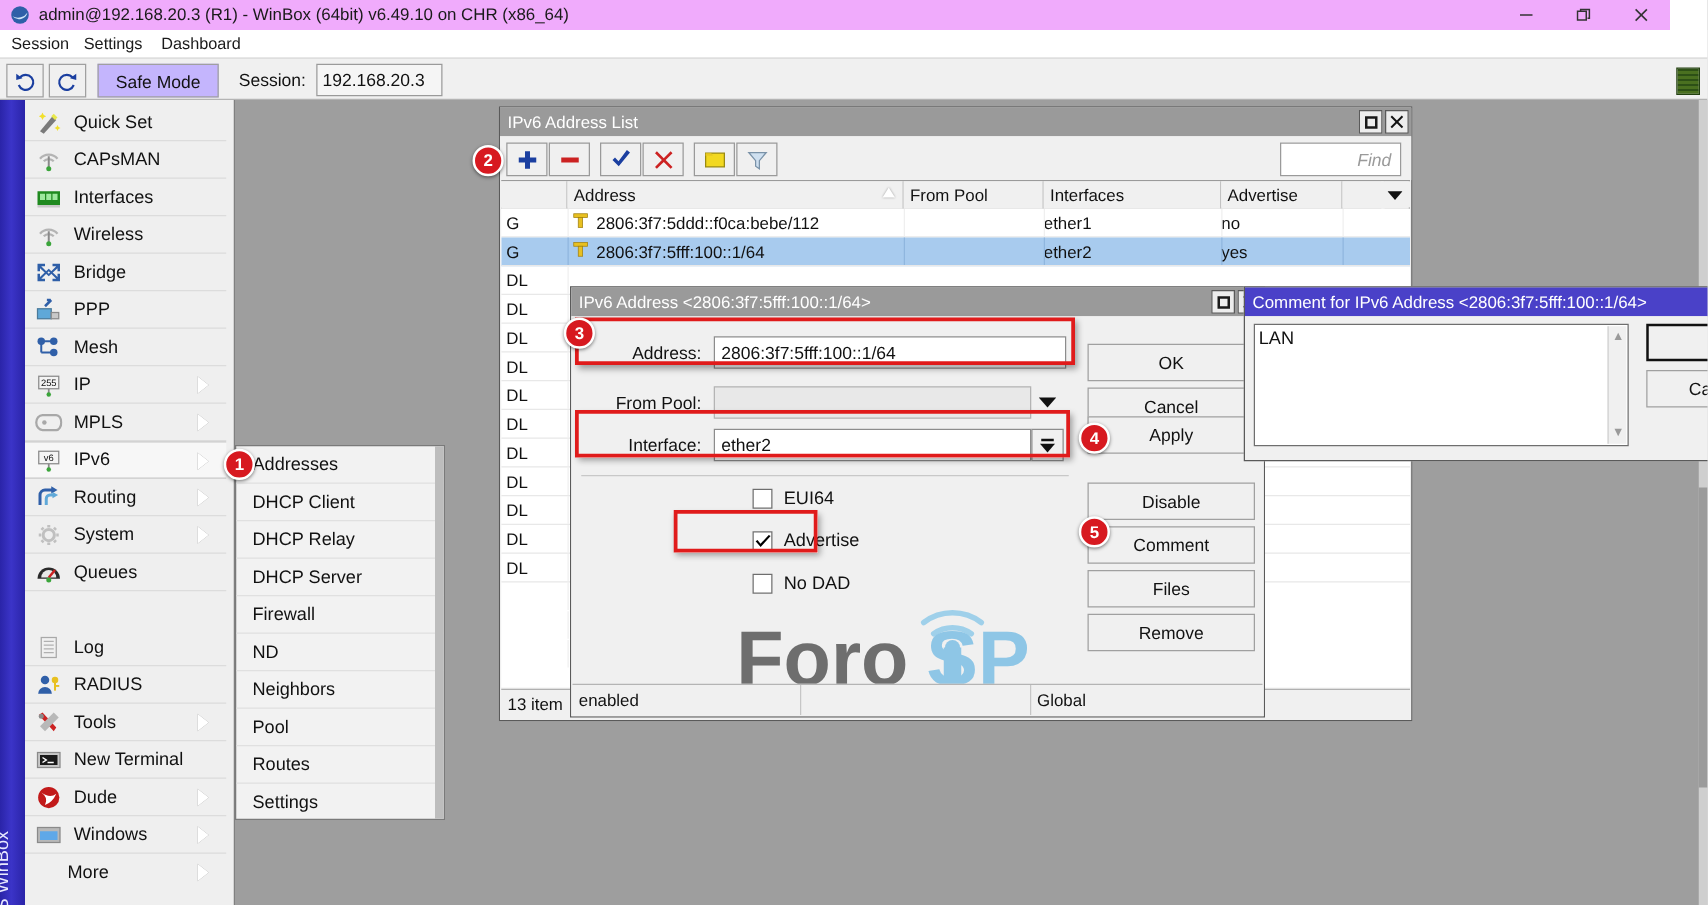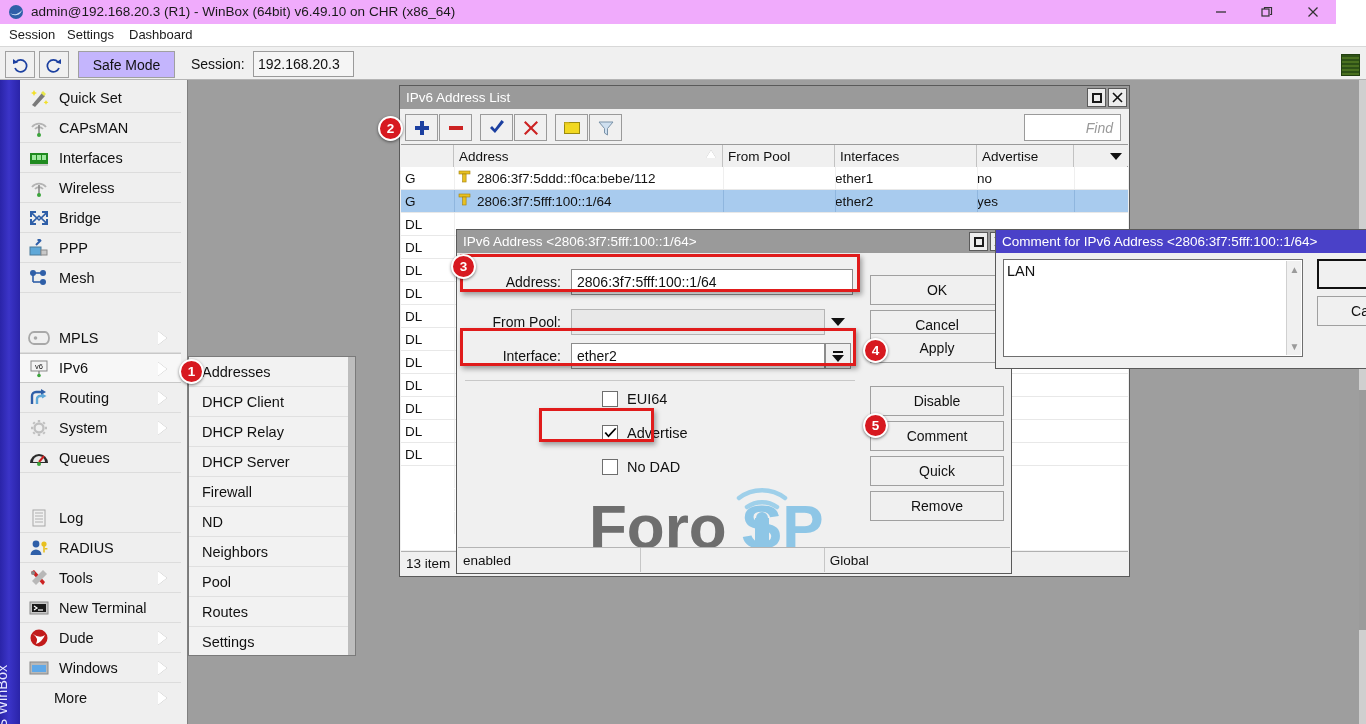--- a/index.html
+++ b/index.html
@@ -450,20 +450,32 @@
         <line x1="5" y1="5" x2="5" y2="14" stroke="#2f5fa8" stroke-width="1.6"></line>
         <line x1="5" y1="14" x2="15" y2="14" stroke="#2f5fa8" stroke-width="1.6"></line>
         <circle cx="5" cy="5" r="3" fill="#2f5fa8"></circle>
         <circle cx="15" cy="5" r="3" fill="#2f5fa8"></circle>
         <circle cx="15" cy="14" r="3" fill="#2f5fa8"></circle>
       </svg>
     </span>
     <span class="lbl">Mesh</span>
   </div>
 
+  <div class="mitem" style="top:293px">
+    <span class="ico">
+      <svg width="22" height="20" viewBox="0 0 22 20">
+        <rect x="3" y="3" width="16" height="10" fill="#f4f4f4" stroke="#8a8a8a"></rect>
+        <text x="11" y="11" font-size="7.5" text-anchor="middle" fill="#111" font-family="Liberation Sans">255</text>
+        <line x1="11" y1="13" x2="11" y2="17" stroke="#8a8a8a" stroke-width="1.4"></line>
+        <circle cx="11" cy="17.5" r="1.8" fill="#3aa53a"></circle>
+      </svg>
+    </span>
+    <span class="lbl">IP</span>
+    <span class="arrow"></span>
+  </div>
 
   <div class="mitem" style="top:323px">
     <span class="ico">
       <svg width="22" height="20" viewBox="0 0 22 20">
         <path d="M6 4 L17 4 A4 6 0 0 1 17 16 L6 16 A5 6 0 0 1 6 4 Z" fill="none" stroke="#a8a8a8" stroke-width="1.8"></path>
         <circle cx="7.5" cy="10" r="1.8" fill="#a8a8a8"></circle>
       </svg>
     </span>
     <span class="lbl">MPLS</span>
     <span class="arrow"></span>
@@ -852,21 +864,21 @@
       <div class="cb-row" style="left:145px; top:203px">
         <span class="cbox"></span>
         <span class="cb-label">No DAD</span>
       </div>
 
       <div class="dbtn" style="left:413px; top:22px">OK</div>
       <div class="dbtn" style="left:413px; top:57px">Cancel</div>
       <div class="dbtn" style="left:413px; top:80px">Apply</div>
       <div class="dbtn" style="left:413px; top:133px">Disable</div>
       <div class="dbtn" style="left:413px; top:168px">Comment</div>
-      <div class="dbtn" style="left:413px; top:203px">Quick</div>
+      <div class="dbtn" style="left:413px; top:203px">Files</div>
       <div class="dbtn" style="left:413px; top:238px">Remove</div>
 
       <div class="watermark" style="left:132px; top:223px">
         <svg width="265" height="85" viewBox="0 0 265 85">
           <path d="M150 22 A38 38 0 0 1 196 22" fill="none" stroke="#9fd0ea" stroke-width="4.5" stroke-linecap="round"></path>
           <path d="M158 31 A26 26 0 0 1 188 31" fill="none" stroke="#9fd0ea" stroke-width="4.5" stroke-linecap="round"></path>
           <circle cx="173" cy="42" r="6" fill="#8ec6e6"></circle>
           <text x="0" y="72" font-family="Liberation Sans" font-size="62" font-weight="bold" fill="#6e6e6e">Foro</text>
           <text x="152" y="72" font-family="Liberation Sans" font-size="62" font-weight="bold" fill="#8ec6e6">SP</text>
           <rect x="166" y="42" width="14" height="32" fill="#8ec6e6"></rect>

